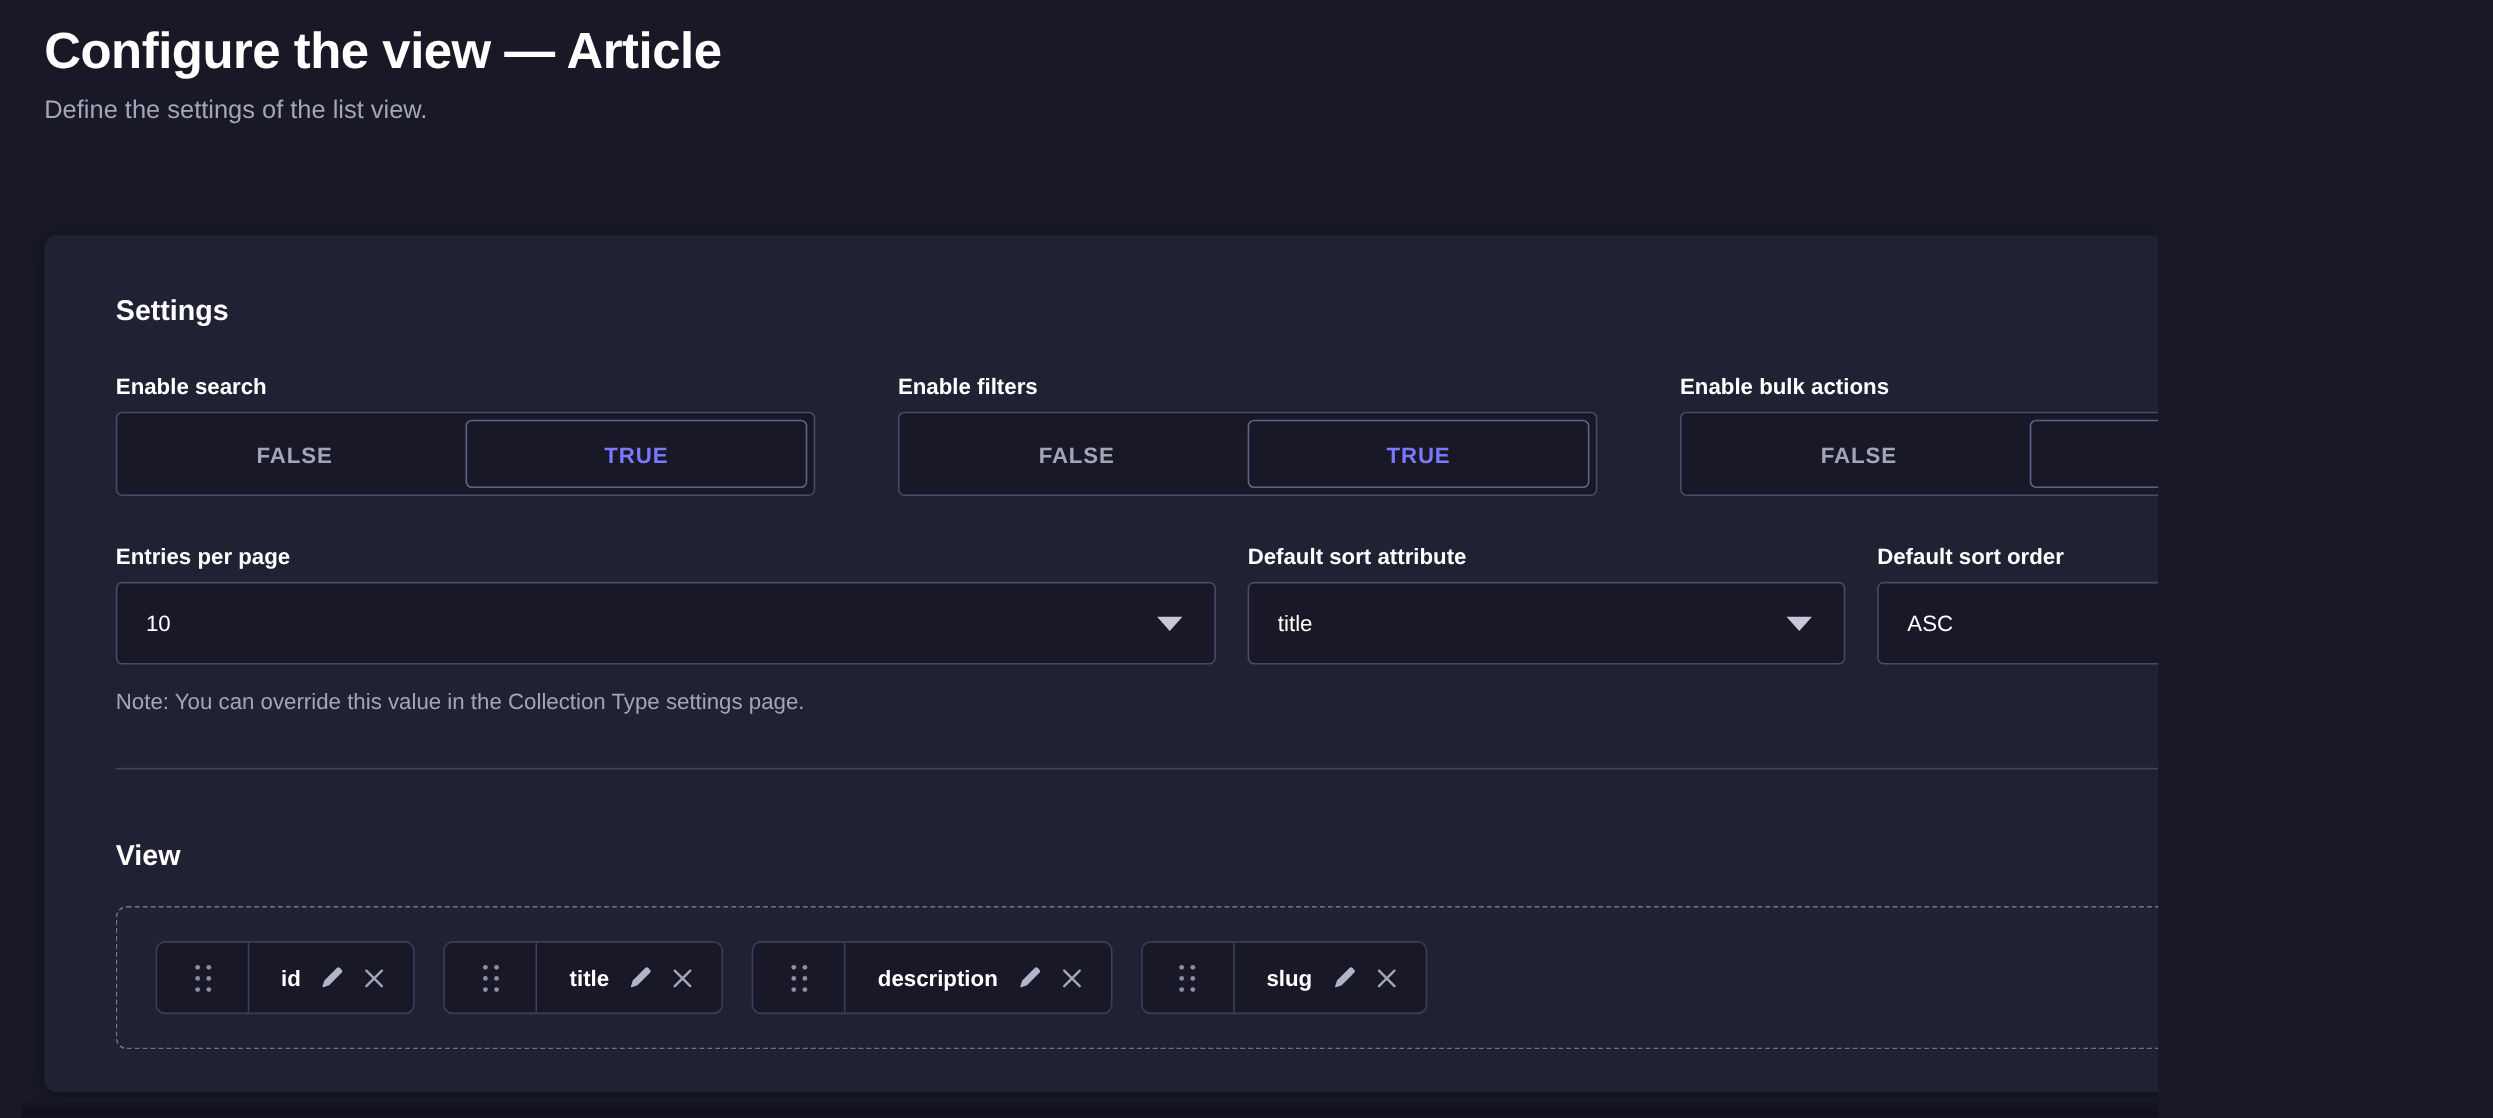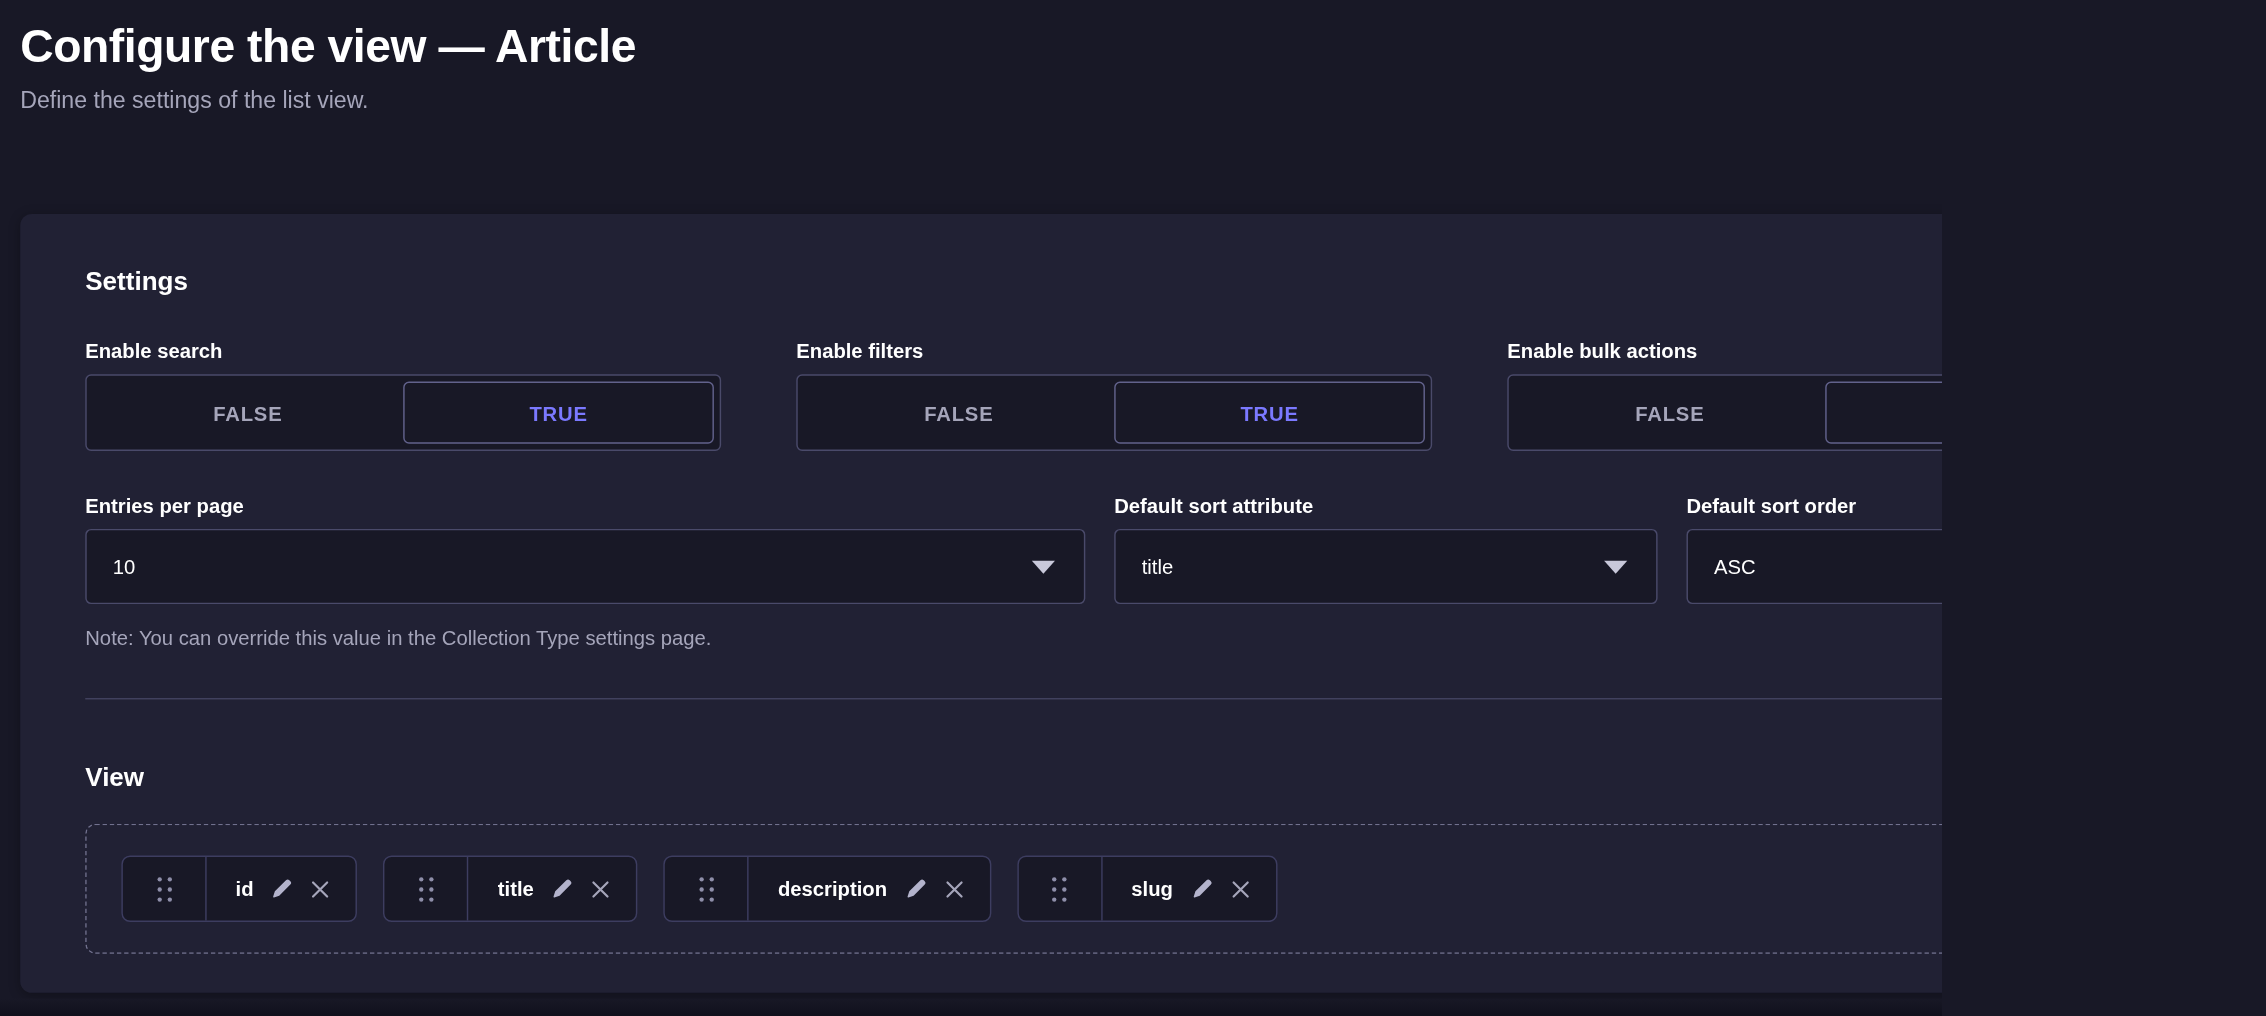--- a/index.html
+++ b/index.html
@@ -1,17 +1,17 @@
 <!DOCTYPE html>
 <html><head>
 <meta charset="utf-8">
 <style>
   html,body { margin:0; padding:0; background:#181826; }
   .viewport {
-    width:1942px; height:1016px; overflow:hidden; position:relative; background:#181826;
+    width:1942px; height:1016px; overflow:hidden; position:relative; background:#181826;margin-left:20px;
   }
   .page {
     width:1568px; height:703px;
     transform:scale(1.44515); transform-origin:0 0;
     background:#181826;
     font-family:"Liberation Sans", sans-serif;
     position:relative;
     color:#ffffff;
   }
   

